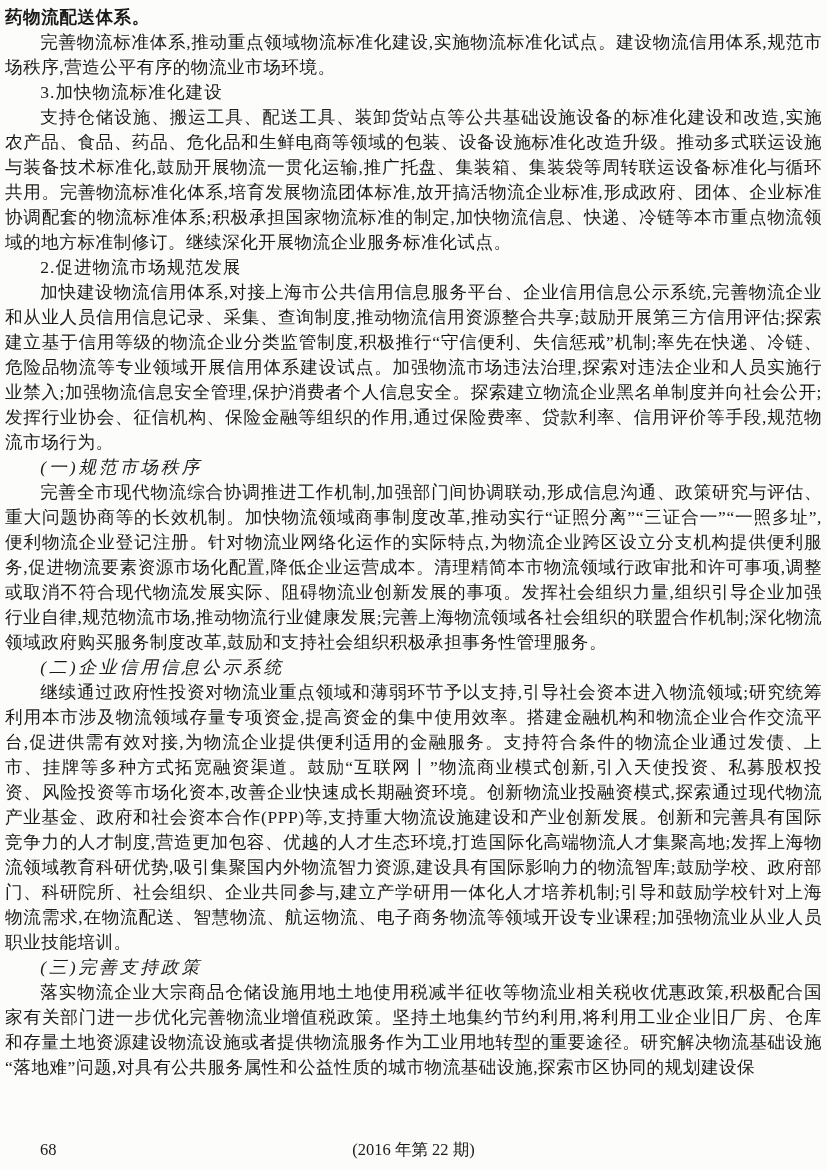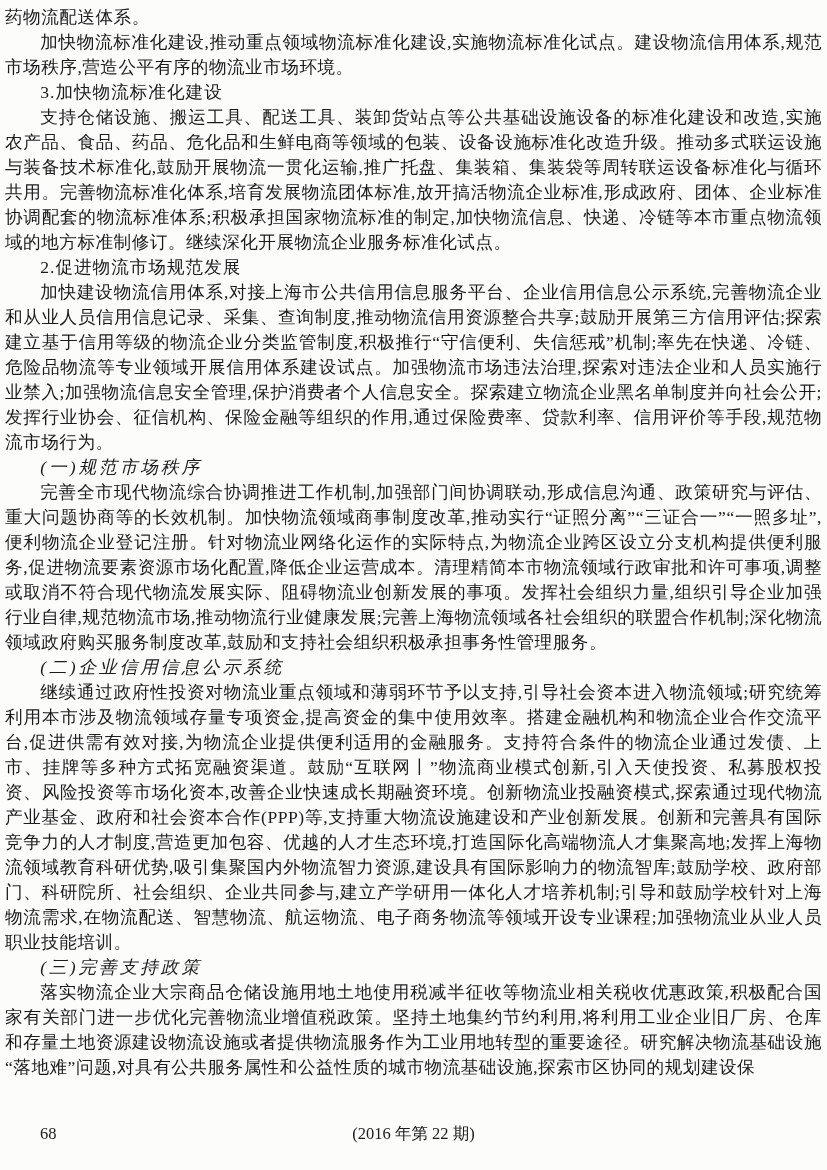--- a/index.html
+++ b/index.html
@@ -23,39 +23,40 @@
     line-height: 25px;
     text-align: justify;
     letter-spacing: 0.5px;
   }
   .doc p {
     margin: 0;
     text-indent: 2em;
   }
   .doc p.continuation {
     text-indent: 0;
+    font-weight: bold;
   }
   .doc p.kai_heading {
     font-style: italic;
     letter-spacing: 3px;
     font-weight: 400;
   }
   .doc p.chapter_heading {
     font-family: "Liberation Sans", "DejaVu Sans", sans-serif;
     font-weight: 700;
     letter-spacing: 1px;
   }
   .doc p.sub_heading {
     letter-spacing: 1px;
   }
   .page-footer {
     position: absolute;
     left: 0;
     right: 0;
-    bottom: 24px;
+    bottom: 8px;
     height: 24px;
     font-size: 16.5px;
     line-height: 24px;
   }
   .page-footer .page-number {
     position: absolute;
     left: 40px;
     top: 0;
   }
   .page-footer .issue {
@@ -63,21 +64,21 @@
     text-align: center;
   }
 </style>
 </head>
 <body>
 
 <div class="page">
   <div class="doc">
 
   <p class="continuation">药物流配送体系。</p>
-      <p class="para">加快物流标准化建设,推动重点领域物流标准化建设,实施物流标准化试点。建设物流信用体系,规范市场秩序,营造公平有序的物流业市场环境。</p>
+      <p class="para">完善物流标准体系,推动重点领域物流标准化建设,实施物流标准化试点。建设物流信用体系,规范市场秩序,营造公平有序的物流业市场环境。</p>
       <p class="sub_heading">3.加快物流标准化建设</p>
       <p class="para">支持仓储设施、搬运工具、配送工具、装卸货站点等公共基础设施设备的标准化建设和改造,实施农产品、食品、药品、危化品和生鲜电商等领域的包装、设备设施标准化改造升级。推动多式联运设施与装备技术标准化,鼓励开展物流一贯化运输,推广托盘、集装箱、集装袋等周转联运设备标准化与循环共用。完善物流标准化体系,培育发展物流团体标准,放开搞活物流企业标准,形成政府、团体、企业标准协调配套的物流标准体系;积极承担国家物流标准的制定,加快物流信息、快递、冷链等本市重点物流领域的地方标准制修订。继续深化开展物流企业服务标准化试点。</p>
       <p class="sub_heading">2.促进物流市场规范发展</p>
       <p class="para">加快建设物流信用体系,对接上海市公共信用信息服务平台、企业信用信息公示系统,完善物流企业和从业人员信用信息记录、采集、查询制度,推动物流信用资源整合共享;鼓励开展第三方信用评估;探索建立基于信用等级的物流企业分类监管制度,积极推行“守信便利、失信惩戒”机制;率先在快递、冷链、危险品物流等专业领域开展信用体系建设试点。加强物流市场违法治理,探索对违法企业和人员实施行业禁入;加强物流信息安全管理,保护消费者个人信息安全。探索建立物流企业黑名单制度并向社会公开;发挥行业协会、征信机构、保险金融等组织的作用,通过保险费率、贷款利率、信用评价等手段,规范物流市场行为。</p>
       <p class="kai_heading">(一)规范市场秩序</p>
       <p class="para">完善全市现代物流综合协调推进工作机制,加强部门间协调联动,形成信息沟通、政策研究与评估、重大问题协商等的长效机制。加快物流领域商事制度改革,推动实行“证照分离”“三证合一”“一照多址”,便利物流企业登记注册。针对物流业网络化运作的实际特点,为物流企业跨区设立分支机构提供便利服务,促进物流要素资源市场化配置,降低企业运营成本。清理精简本市物流领域行政审批和许可事项,调整或取消不符合现代物流发展实际、阻碍物流业创新发展的事项。发挥社会组织力量,组织引导企业加强行业自律,规范物流市场,推动物流行业健康发展;完善上海物流领域各社会组织的联盟合作机制;深化物流领域政府购买服务制度改革,鼓励和支持社会组织积极承担事务性管理服务。</p>
       <p class="kai_heading">(二)企业信用信息公示系统</p>
       <p class="para">继续通过政府性投资对物流业重点领域和薄弱环节予以支持,引导社会资本进入物流领域;研究统筹利用本市涉及物流领域存量专项资金,提高资金的集中使用效率。搭建金融机构和物流企业合作交流平台,促进供需有效对接,为物流企业提供便利适用的金融服务。支持符合条件的物流企业通过发债、上市、挂牌等多种方式拓宽融资渠道。鼓励“互联网丨”物流商业模式创新,引入天使投资、私募股权投资、风险投资等市场化资本,改善企业快速成长期融资环境。创新物流业投融资模式,探索通过现代物流产业基金、政府和社会资本合作(PPP)等,支持重大物流设施建设和产业创新发展。创新和完善具有国际竞争力的人才制度,营造更加包容、优越的人才生态环境,打造国际化高端物流人才集聚高地;发挥上海物流领域教育科研优势,吸引集聚国内外物流智力资源,建设具有国际影响力的物流智库;鼓励学校、政府部门、科研院所、社会组织、企业共同参与,建立产学研用一体化人才培养机制;引导和鼓励学校针对上海物流需求,在物流配送、智慧物流、航运物流、电子商务物流等领域开设专业课程;加强物流业从业人员职业技能培训。</p>
       <p class="kai_heading">(三)完善支持政策</p>
       <p class="para">落实物流企业大宗商品仓储设施用地土地使用税减半征收等物流业相关税收优惠政策,积极配合国家有关部门进一步优化完善物流业增值税政策。坚持土地集约节约利用,将利用工业企业旧厂房、仓库和存量土地资源建设物流设施或者提供物流服务作为工业用地转型的重要途径。研究解决物流基础设施“落地难”问题,对具有公共服务属性和公益性质的城市物流基础设施,探索市区协同的规划建设保</p>

